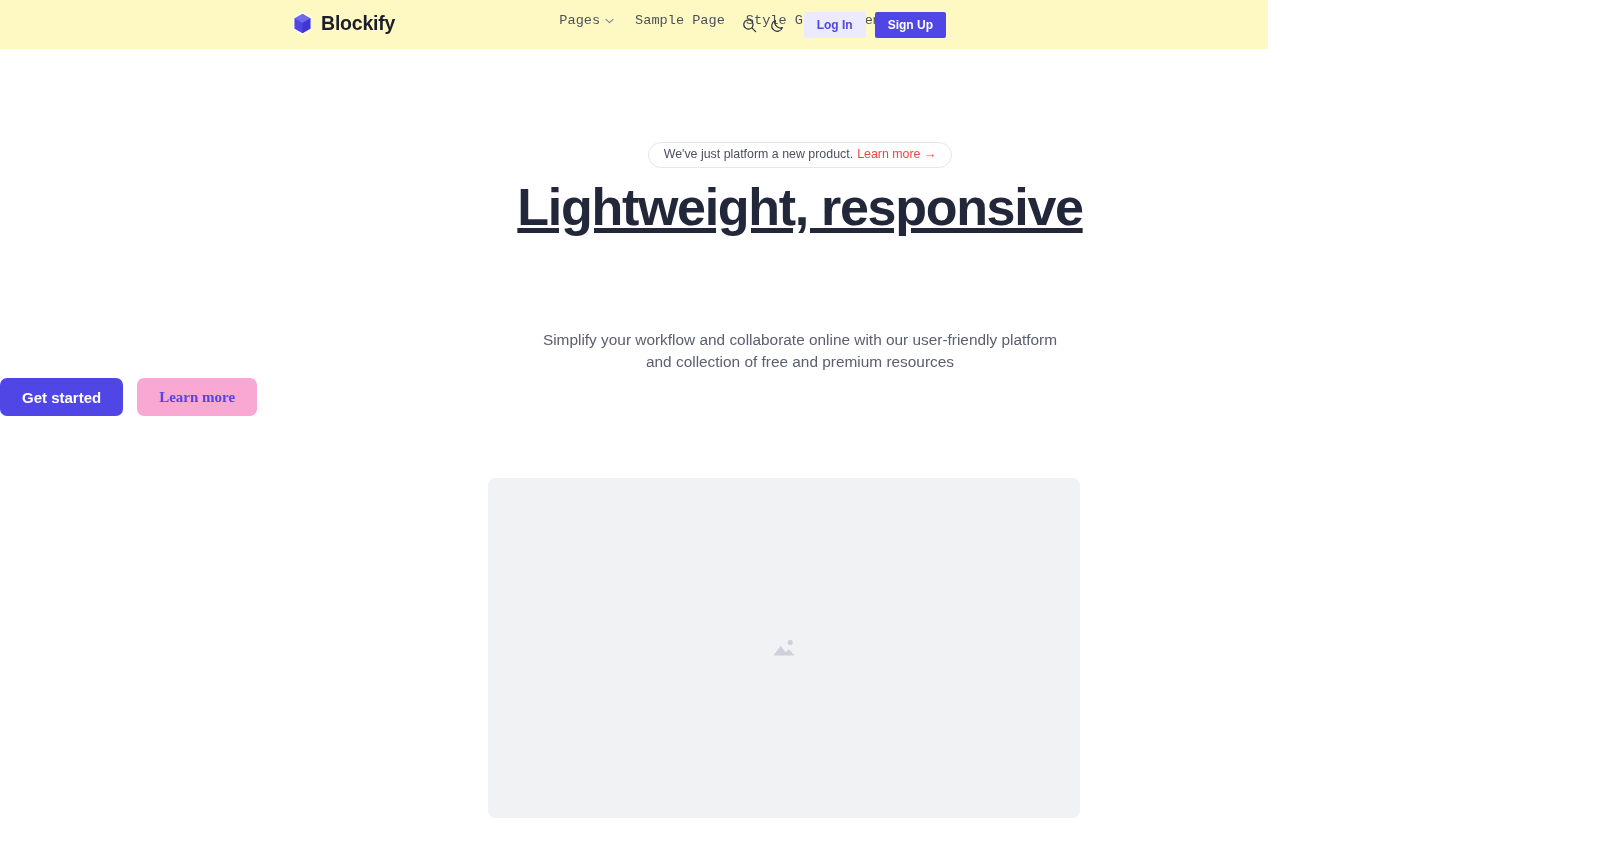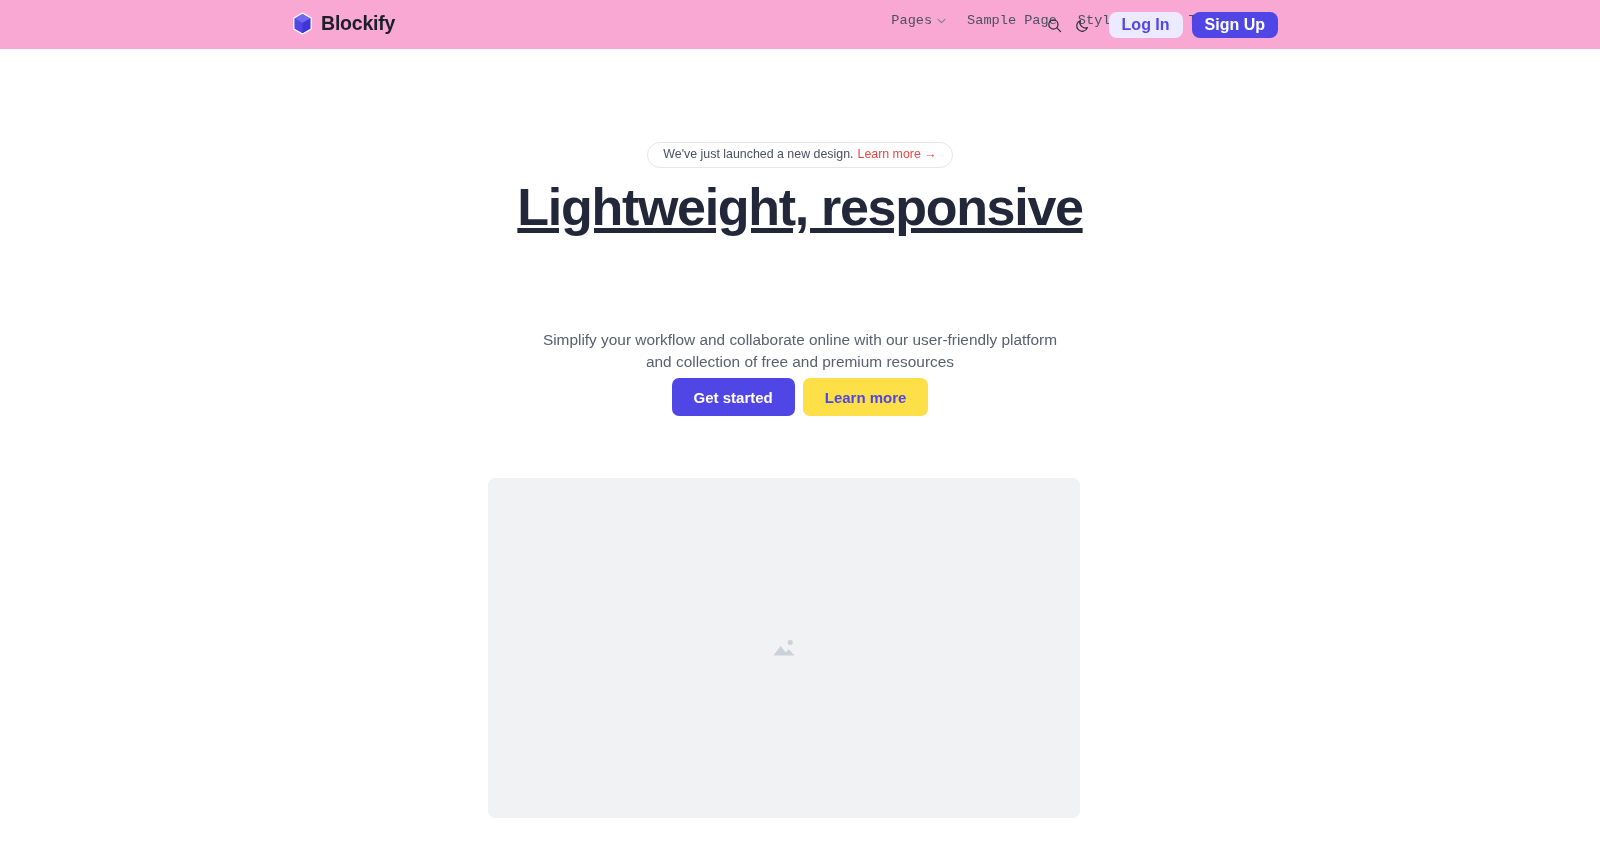--- a/index.html
+++ b/index.html
@@ -9,25 +9,25 @@
     background: #ffffff;
     font-family: "Liberation Sans", sans-serif;
     overflow: hidden;
   }
   .page { position: relative; width: 1600px; height: 843px; background: #ffffff; }
 
   
   .header {
     position: absolute;
     top: 0; left: 0;
-    width: 1600px;
+    width: 1268px;
     height: 49px;
     display: flex;
     align-items: center;
-    background: #f9a8d4;
+    background: #fef9c3;
   }
   .brand {
     position: absolute;
     left: 292px;
     top: 12px;
     display: flex;
     align-items: center;
     gap: 8px;
     text-decoration: none;
   }
@@ -75,22 +75,22 @@
     display: flex; align-items: center; justify-content: center;
     background: none; border: none; cursor: pointer;
   }
   .icon-btn svg { display: block; }
 
   .btn-login, .btn-signup {
     display: inline-flex;
     align-items: center;
     justify-content: center;
     border: none;
-    border-radius: 8px;
-    font-size: 16px;
+    border-radius: 2px;
+    font-size: 12px;
     font-weight: 700;
     cursor: pointer;
     line-height: 1;
     white-space: nowrap;
     font-family: "Liberation Sans", sans-serif;
   }
   .btn-login {
     background: #eceaff;
     color: #4f46e5;
     height: 26px;
@@ -160,40 +160,40 @@
     line-height: 1.42;
     color: #5a6070;
     margin-top: 20px;
   }
 
   .cta-row {
     position: absolute;
     top: 378px;
     left: 0; width: 1600px;
     display: flex;
-    justify-content: center;
-    gap: 8px;
+    justify-content: flex-start;
+    gap: 14px;
   }
   .cta {
     display: inline-flex;
     align-items: center;
     justify-content: center;
     height: 38px;
     padding: 0 22px;
     border: none;
     border-radius: 7px;
     font-size: 15px;
     font-weight: 700;
     line-height: 1;
     cursor: pointer;
     font-family: "Liberation Sans", sans-serif;
     white-space: nowrap;
   }
   .cta-primary { background: #4f46e5; color: #ffffff; }
-  .cta-secondary { background: #fde047; color: #4f46e5; }
+  .cta-secondary { background: #f9a8d4; color: #4f46e5; font-family: Liberation Serif, serif; }
 
   .media {
     position: absolute;
     top: 478px;
     left: 488px;
     width: 592px;
     height: 340px;
     background: #f1f2f4;
     border-radius: 7px;
     display: flex;
@@ -261,21 +261,21 @@
       </button>
       <button class="btn-login">Log In</button>
       <button class="btn-signup">Sign Up</button>
     </div>
   </header>
 
   <section class="hero">
 
     <div class="badge-wrap">
       <div class="badge">
-        <span>We've just launched a new design.</span>
+        <span>We've just platform a new product.</span>
         <a class="badge-link" href="#">Learn more →</a>
       </div>
     </div>
 
     <h1 class="headline">
       <span class="l1">Lightweight, responsive</span>
     </h1>
 
     <p class="subhead">Simplify your workflow and collaborate online with our user-friendly platform and collection of free and premium resources</p>
 

